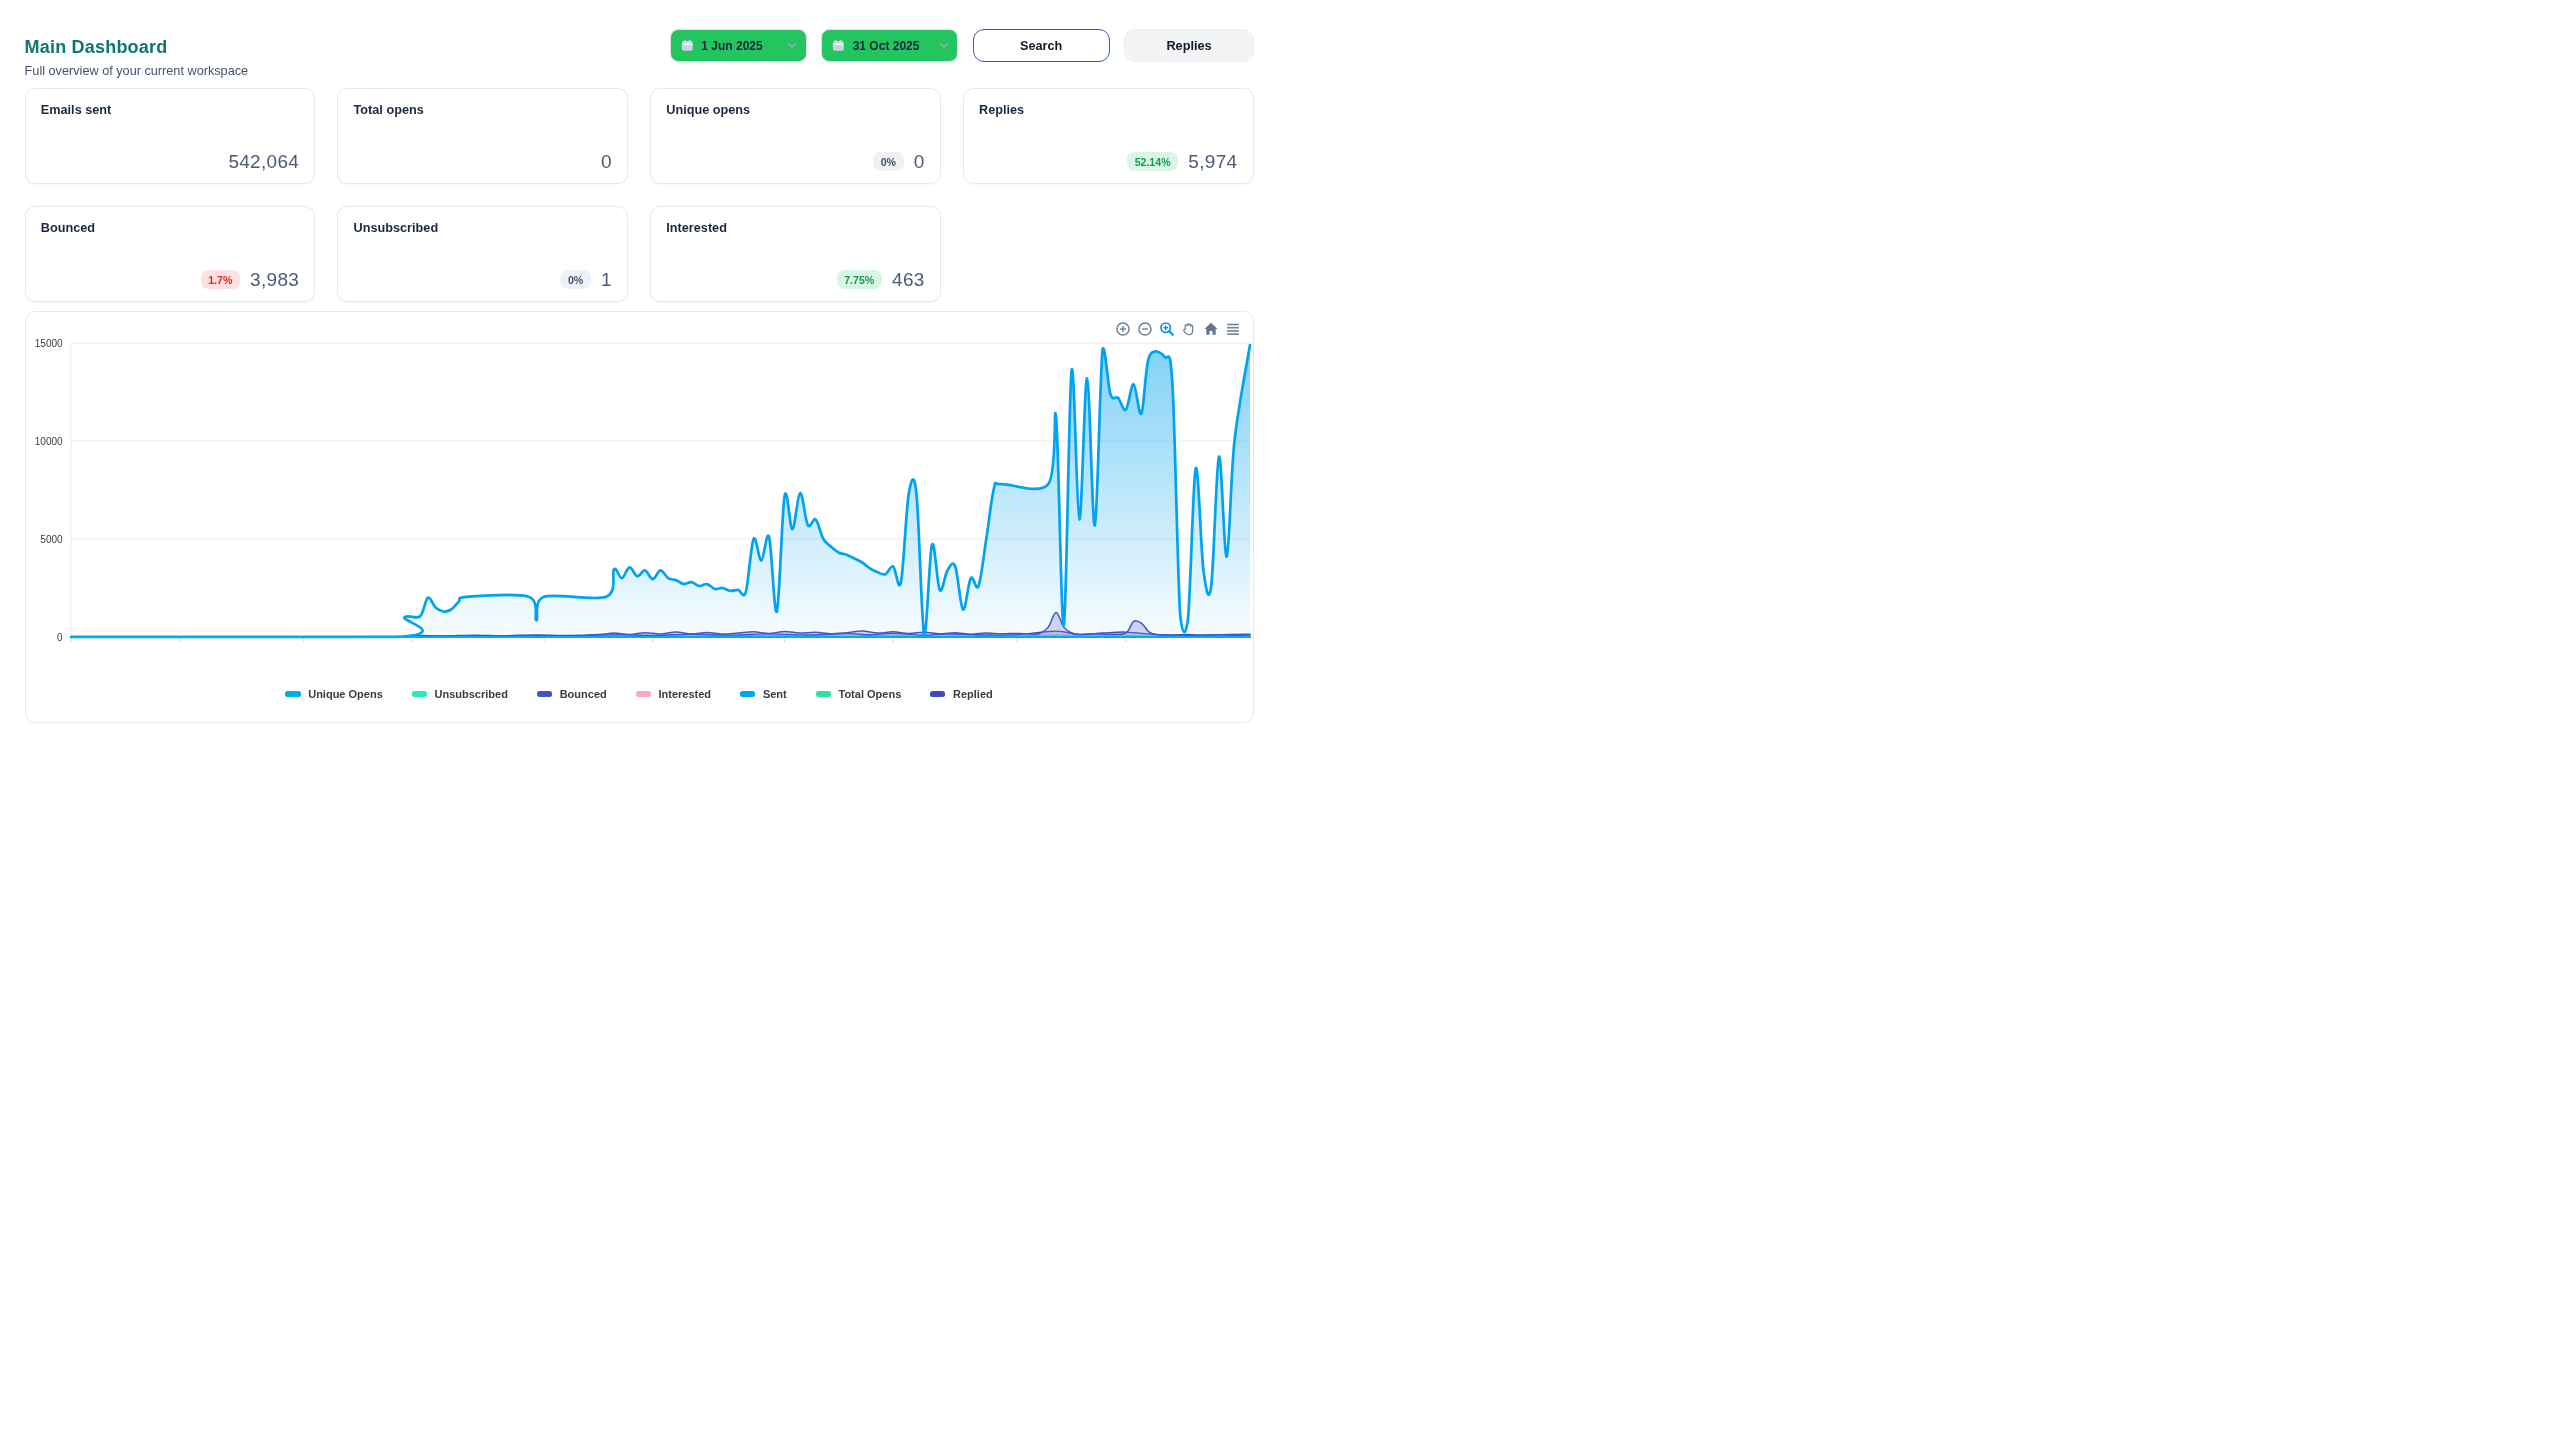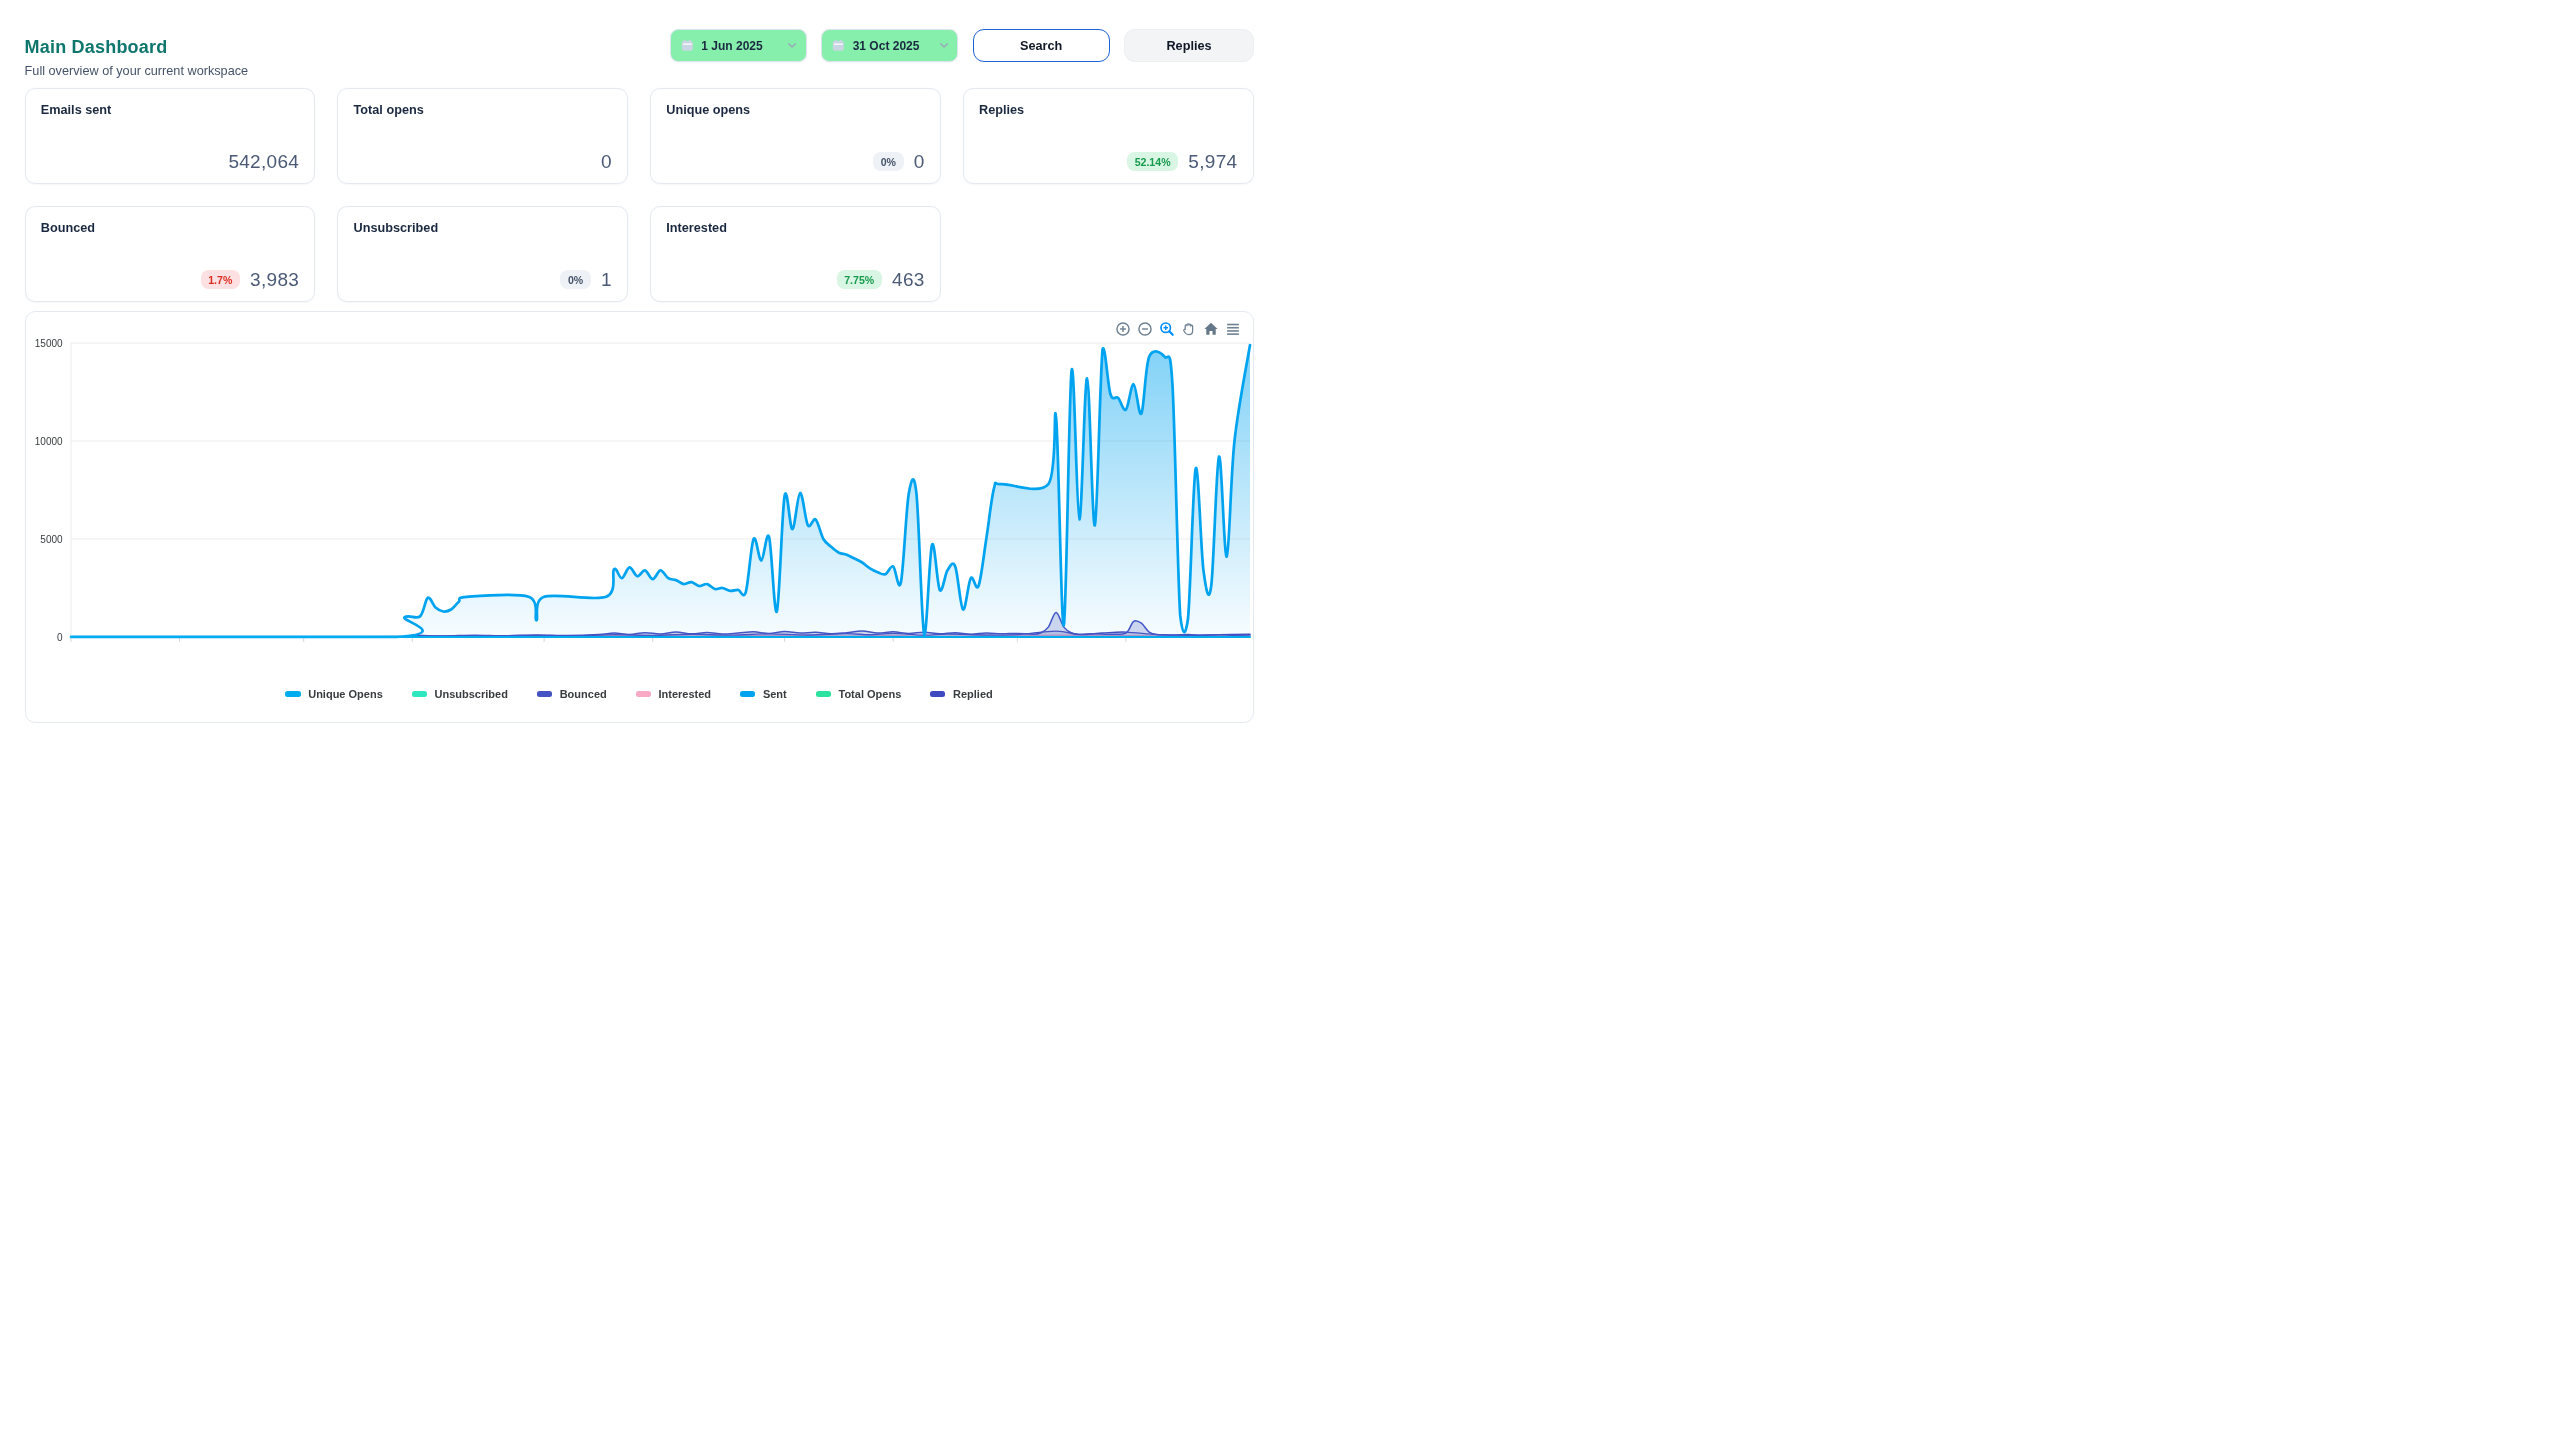--- a/index.html
+++ b/index.html
@@ -9,21 +9,21 @@
     font-family:"Liberation Sans", sans-serif; color:#16202e;
   }
   .page { position:absolute; inset:0; }
 
   
   .header { position:absolute; left:24.6px; top:24px; right:21px; display:flex; justify-content:space-between; align-items:flex-start; }
   .page-title { font-size:18px; font-weight:700; color:#0f766e; letter-spacing:0.2px;margin-top:13px; }
   .page-subtitle { font-size:12.7px; color:#44536a; margin-top:6px; }
   .controls { display:flex; gap:14.4px; align-items:center; margin-top:5.1px; }
   .date-picker {
-    width:137px; height:33px; background:#86efac; border:0.8px solid #dde4ee; border-radius:8.5px;
+    width:137px; height:33px; background:#22c55e; border:0.8px solid #dde4ee; border-radius:8.5px;
     box-shadow:0 0.8px 1.7px rgba(30,50,90,.05);
     display:flex; align-items:center; padding:0 8.5px 0 10.2px; gap:7.6px; cursor:pointer;
   }
   .date-picker .dp-text { font-size:12px; font-weight:600; color:#1b2940; flex:1; }
   .btn { width:137px; height:33px; border-radius:11px; font-size:12.7px; font-weight:600; color:#101828; cursor:pointer; font-family:inherit; }
   .btn-search { background:#fff; border:1.7px solid #1d63d8; }
   .btn-return { background:#f2f4f6; border:0.8px solid #eceff3; width:130px; }
 
   
   .stats { position:absolute; left:24.6px; top:88px; width:1229px; display:grid; grid-template-columns:repeat(4,1fr); gap:22px; }

